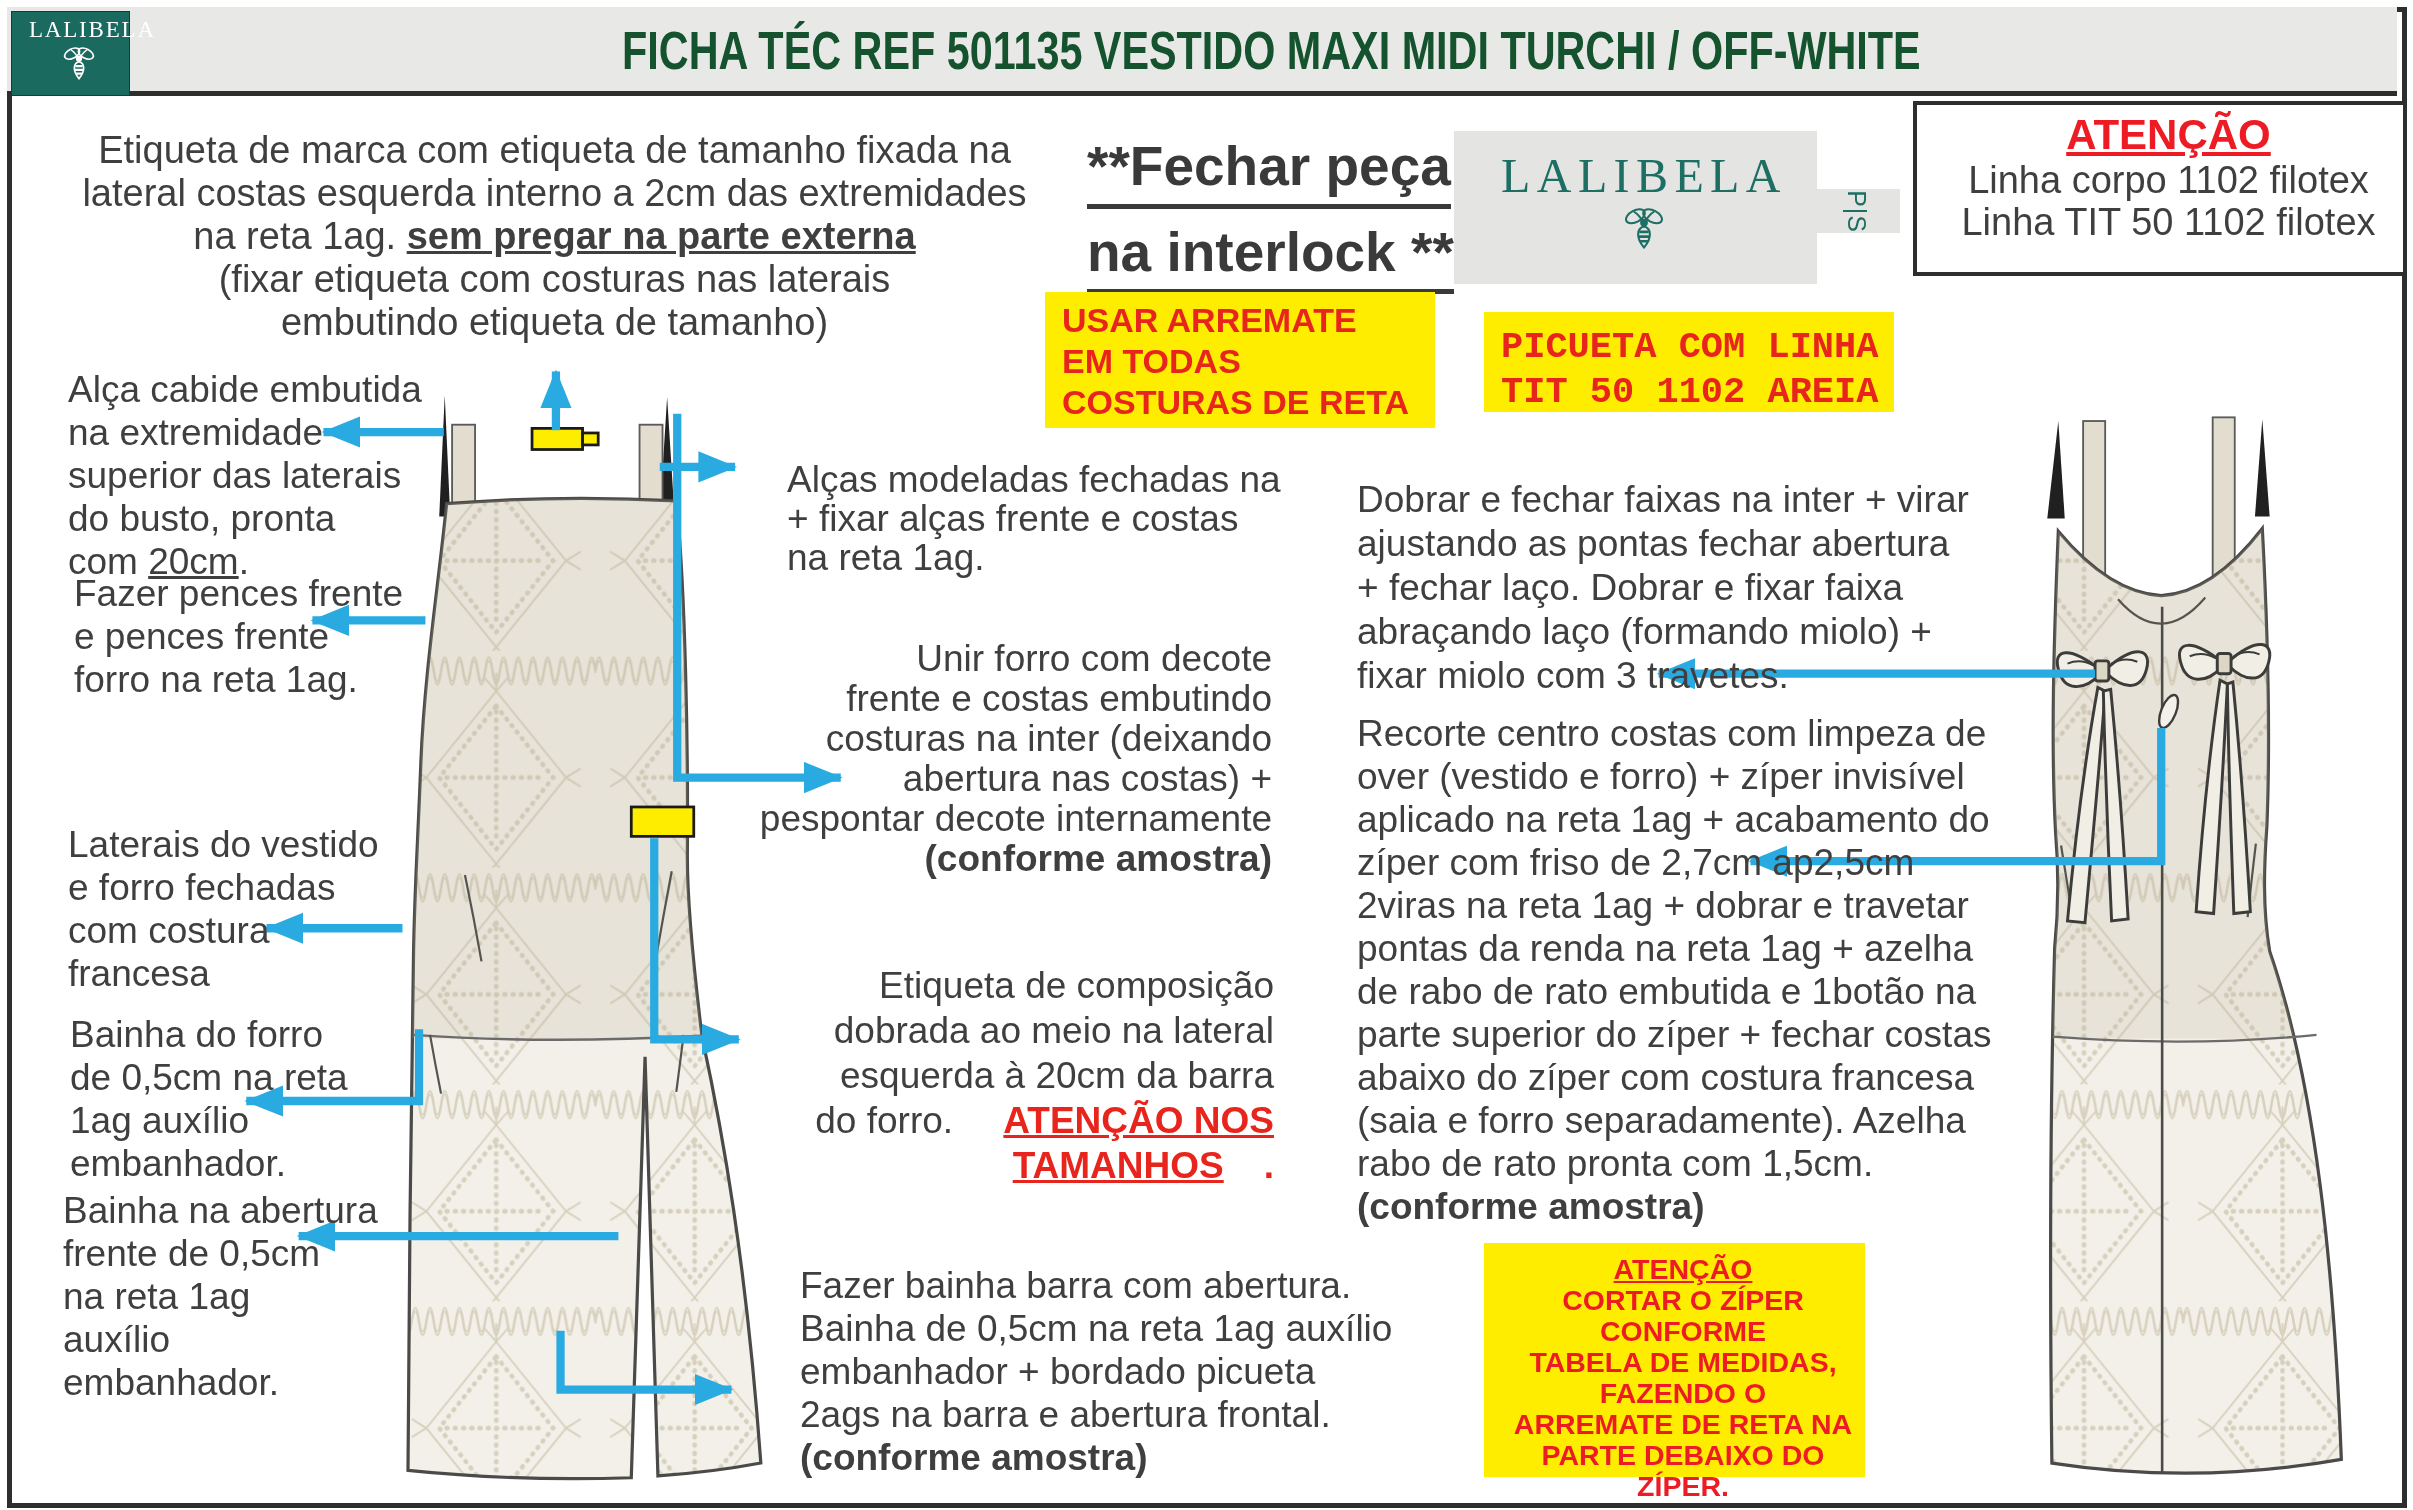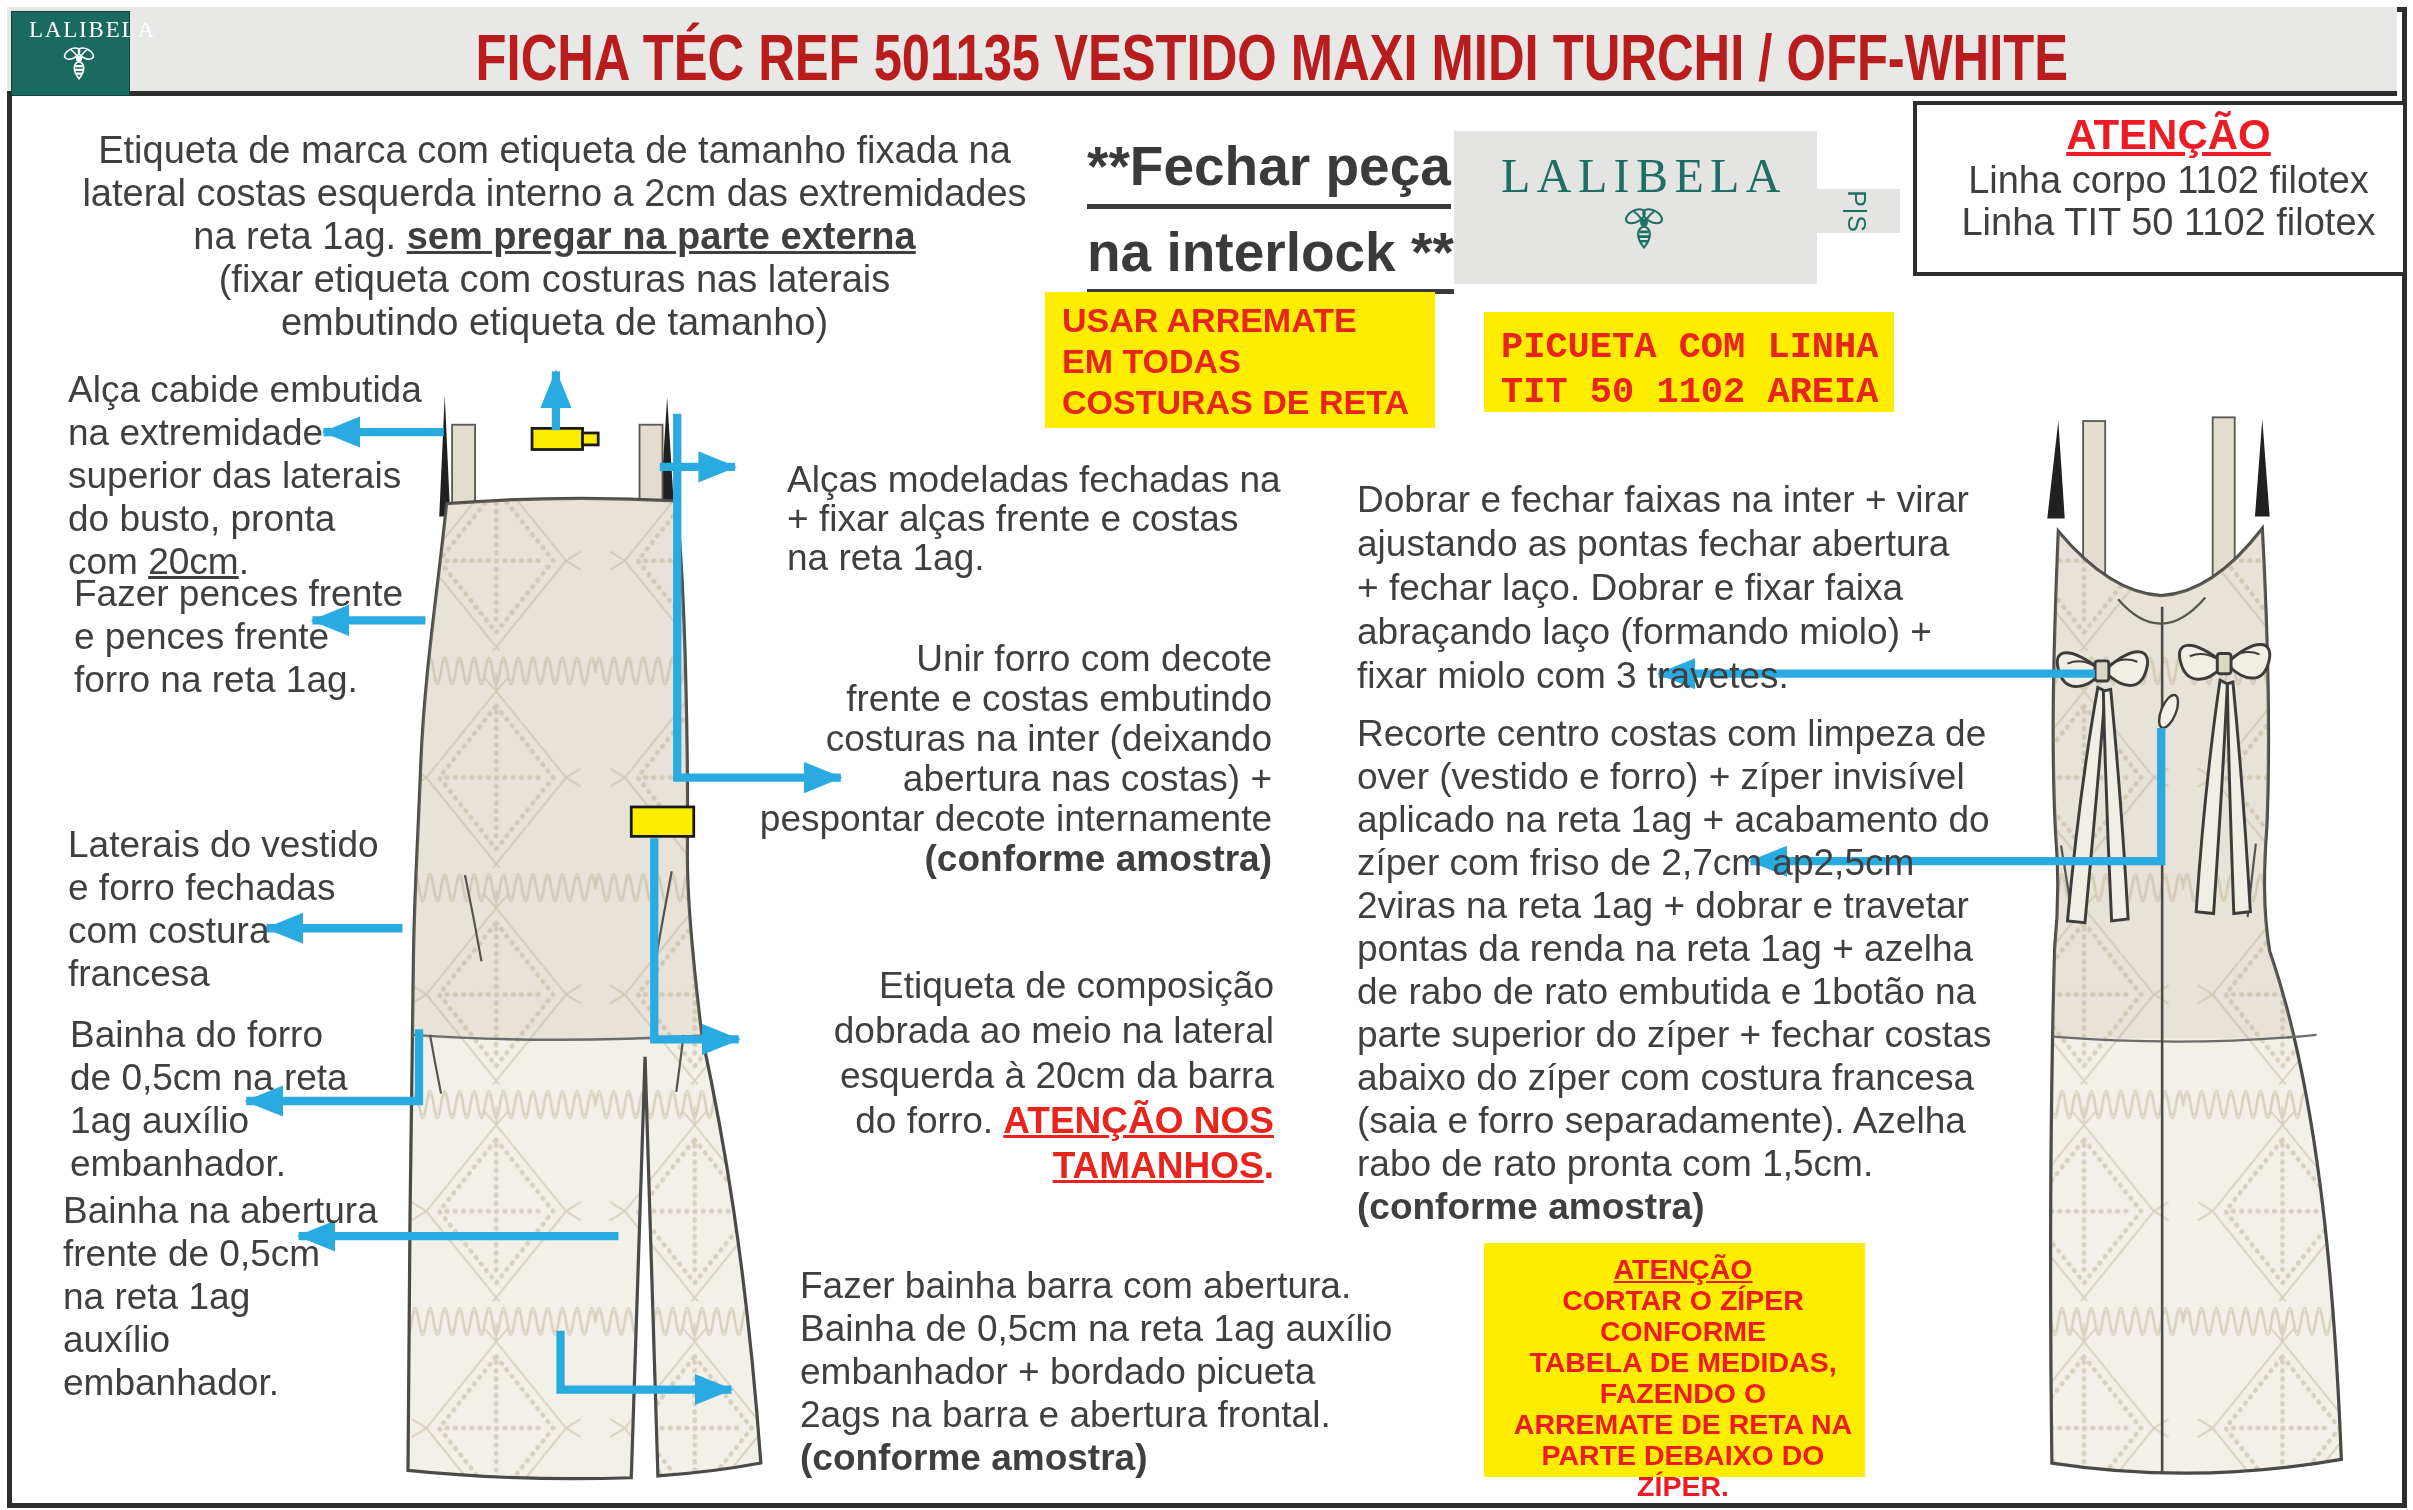--- a/index.html
+++ b/index.html
@@ -3,21 +3,21 @@
 <meta charset="utf-8">
 <style>
   html,body{margin:0;padding:0;background:#fff;}
   #page{position:relative;width:2413px;height:1511px;background:#fff;overflow:hidden;
         font-family:"Liberation Sans",sans-serif;color:#3f3f3f;}
   
   .frame{position:absolute;left:7.4px;top:7.4px;width:2390px;height:1491px;border:5.5px solid #2e2e2e;}
   .headerbar{position:absolute;left:7.4px;top:7.4px;width:2390px;height:89px;background:#e8e8e7;
              border-bottom:5.5px solid #2e2e2e;box-sizing:border-box;}
   .title{position:absolute;left:147px;top:20px;width:2215px;text-align:center;
-         font-size:65px;font-weight:bold;color:#b91c1c;white-space:nowrap;}
+         font-size:53px;font-weight:bold;color:#14532d;white-space:nowrap;}
   .title span{display:inline-block;transform:scaleX(.78);transform-origin:center;}
   .logo{position:absolute;left:11px;top:11px;width:119px;height:85px;background:#1b6a60;
         border:1.8px solid #123f39;box-sizing:border-box;text-align:center;}
   .logo .word{font-family:"Liberation Serif",serif;color:#fff;font-size:23px;letter-spacing:1.8px;margin-top:4.6px;}
   
   .box{position:absolute;border:4.6px solid #2e2e2e;background:#fff;box-sizing:border-box;text-align:center;}
   .att{left:1913px;top:101px;width:494px;height:175px;}
   .att .t{color:#ed1c24;font-weight:bold;font-size:42px;text-decoration:underline;margin-top:5.5px;}
   .att .l{font-size:38px;line-height:42px;}
   .comp{left:1913px;top:276px;width:494px;height:129px;}
@@ -39,21 +39,21 @@
   .y2{left:1484px;top:312px;width:410px;height:100px;font-size:37px;line-height:45px;padding:13px 0 0 13px;font-family:Liberation Mono, monospace;}
   .ywarn{left:1484px;top:1243px;width:381px;height:234px;color:#ed1c24;text-align:center;
          font-size:28.5px;line-height:31px;padding-top:11px;}
   .ywarn .t{text-decoration:underline;}
   
   .ann{position:absolute;font-size:37px;line-height:43px;color:#3f3f3f;}
   .ann .line{white-space:nowrap;}
   .ra{text-align:right;}
   .b{font-weight:bold;}
   .u{text-decoration:underline;}
-  .red{color:#e8251d;font-weight:bold;text-decoration:underline;}
+  .red{color:#e8251d;font-weight:bold;text-decoration:underline;margin-left:40px;}
   svg.layer{position:absolute;left:0;top:0;z-index:1;}
   .txt{z-index:2;padding-left:17px;}
 </style>
 </head>
 <body>
 
 <div id="page">
 
   <svg class="layer" width="2413" height="1511" viewBox="0 0 2626 1644">
     <defs>

